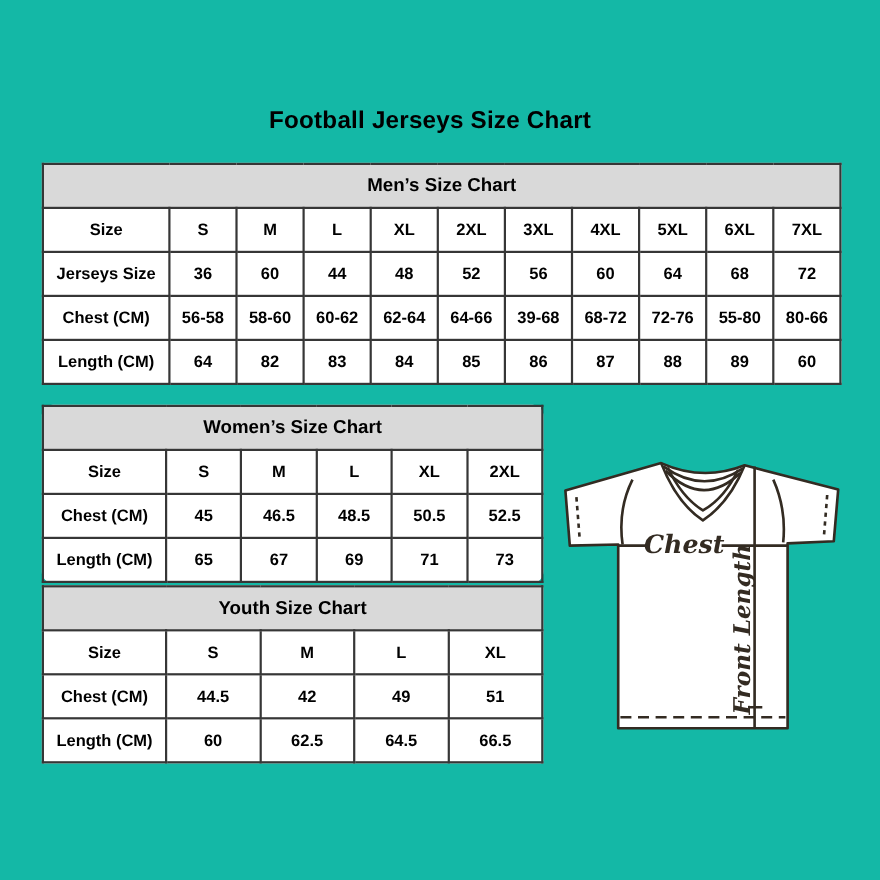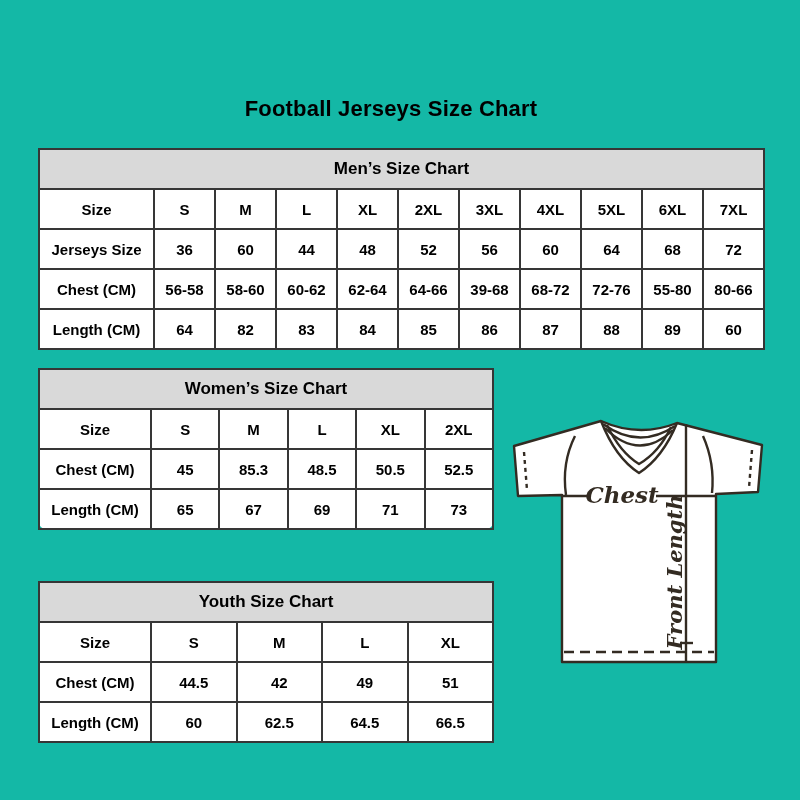--- a/index.html
+++ b/index.html
@@ -39,21 +39,21 @@
     overflow: hidden;
     white-space: nowrap;
   }
   table.size-table tr { height: 40px; margin-top: 28px; }
   table.size-table td.band {
     background: #d9d9d9;
     font-size: 17px;
   }
   #men-table   { left: 38px; top: 148px; width: 725px; }
   #women-table { left: 38px; top: 368px; width: 454px; border-radius: 10px; }
-  #youth-table { left: 38px; top: 581px; width: 454px; }
+  #youth-table { left: 38px; top: 532px; width: 454px; }
   #jersey-wrap {
     position: absolute;
     left: 506px;
     top: 400px;
     width: 272px;
     height: 300px;
   }
   #jersey-wrap svg { display: block; width: 272px; height: 300px; }
   .jersey-stroke {
     fill: none;
@@ -167,21 +167,21 @@
         <td>Size</td>
         <td>S</td>
         <td>M</td>
         <td>L</td>
         <td>XL</td>
         <td>2XL</td>
       </tr>
       <tr>
         <td>Chest (CM)</td>
         <td>45</td>
-        <td>85.3</td>
+        <td>46.5</td>
         <td>48.5</td>
         <td>50.5</td>
         <td>52.5</td>
       </tr>
       <tr>
         <td>Length (CM)</td>
         <td>65</td>
         <td>67</td>
         <td>69</td>
         <td>71</td>

